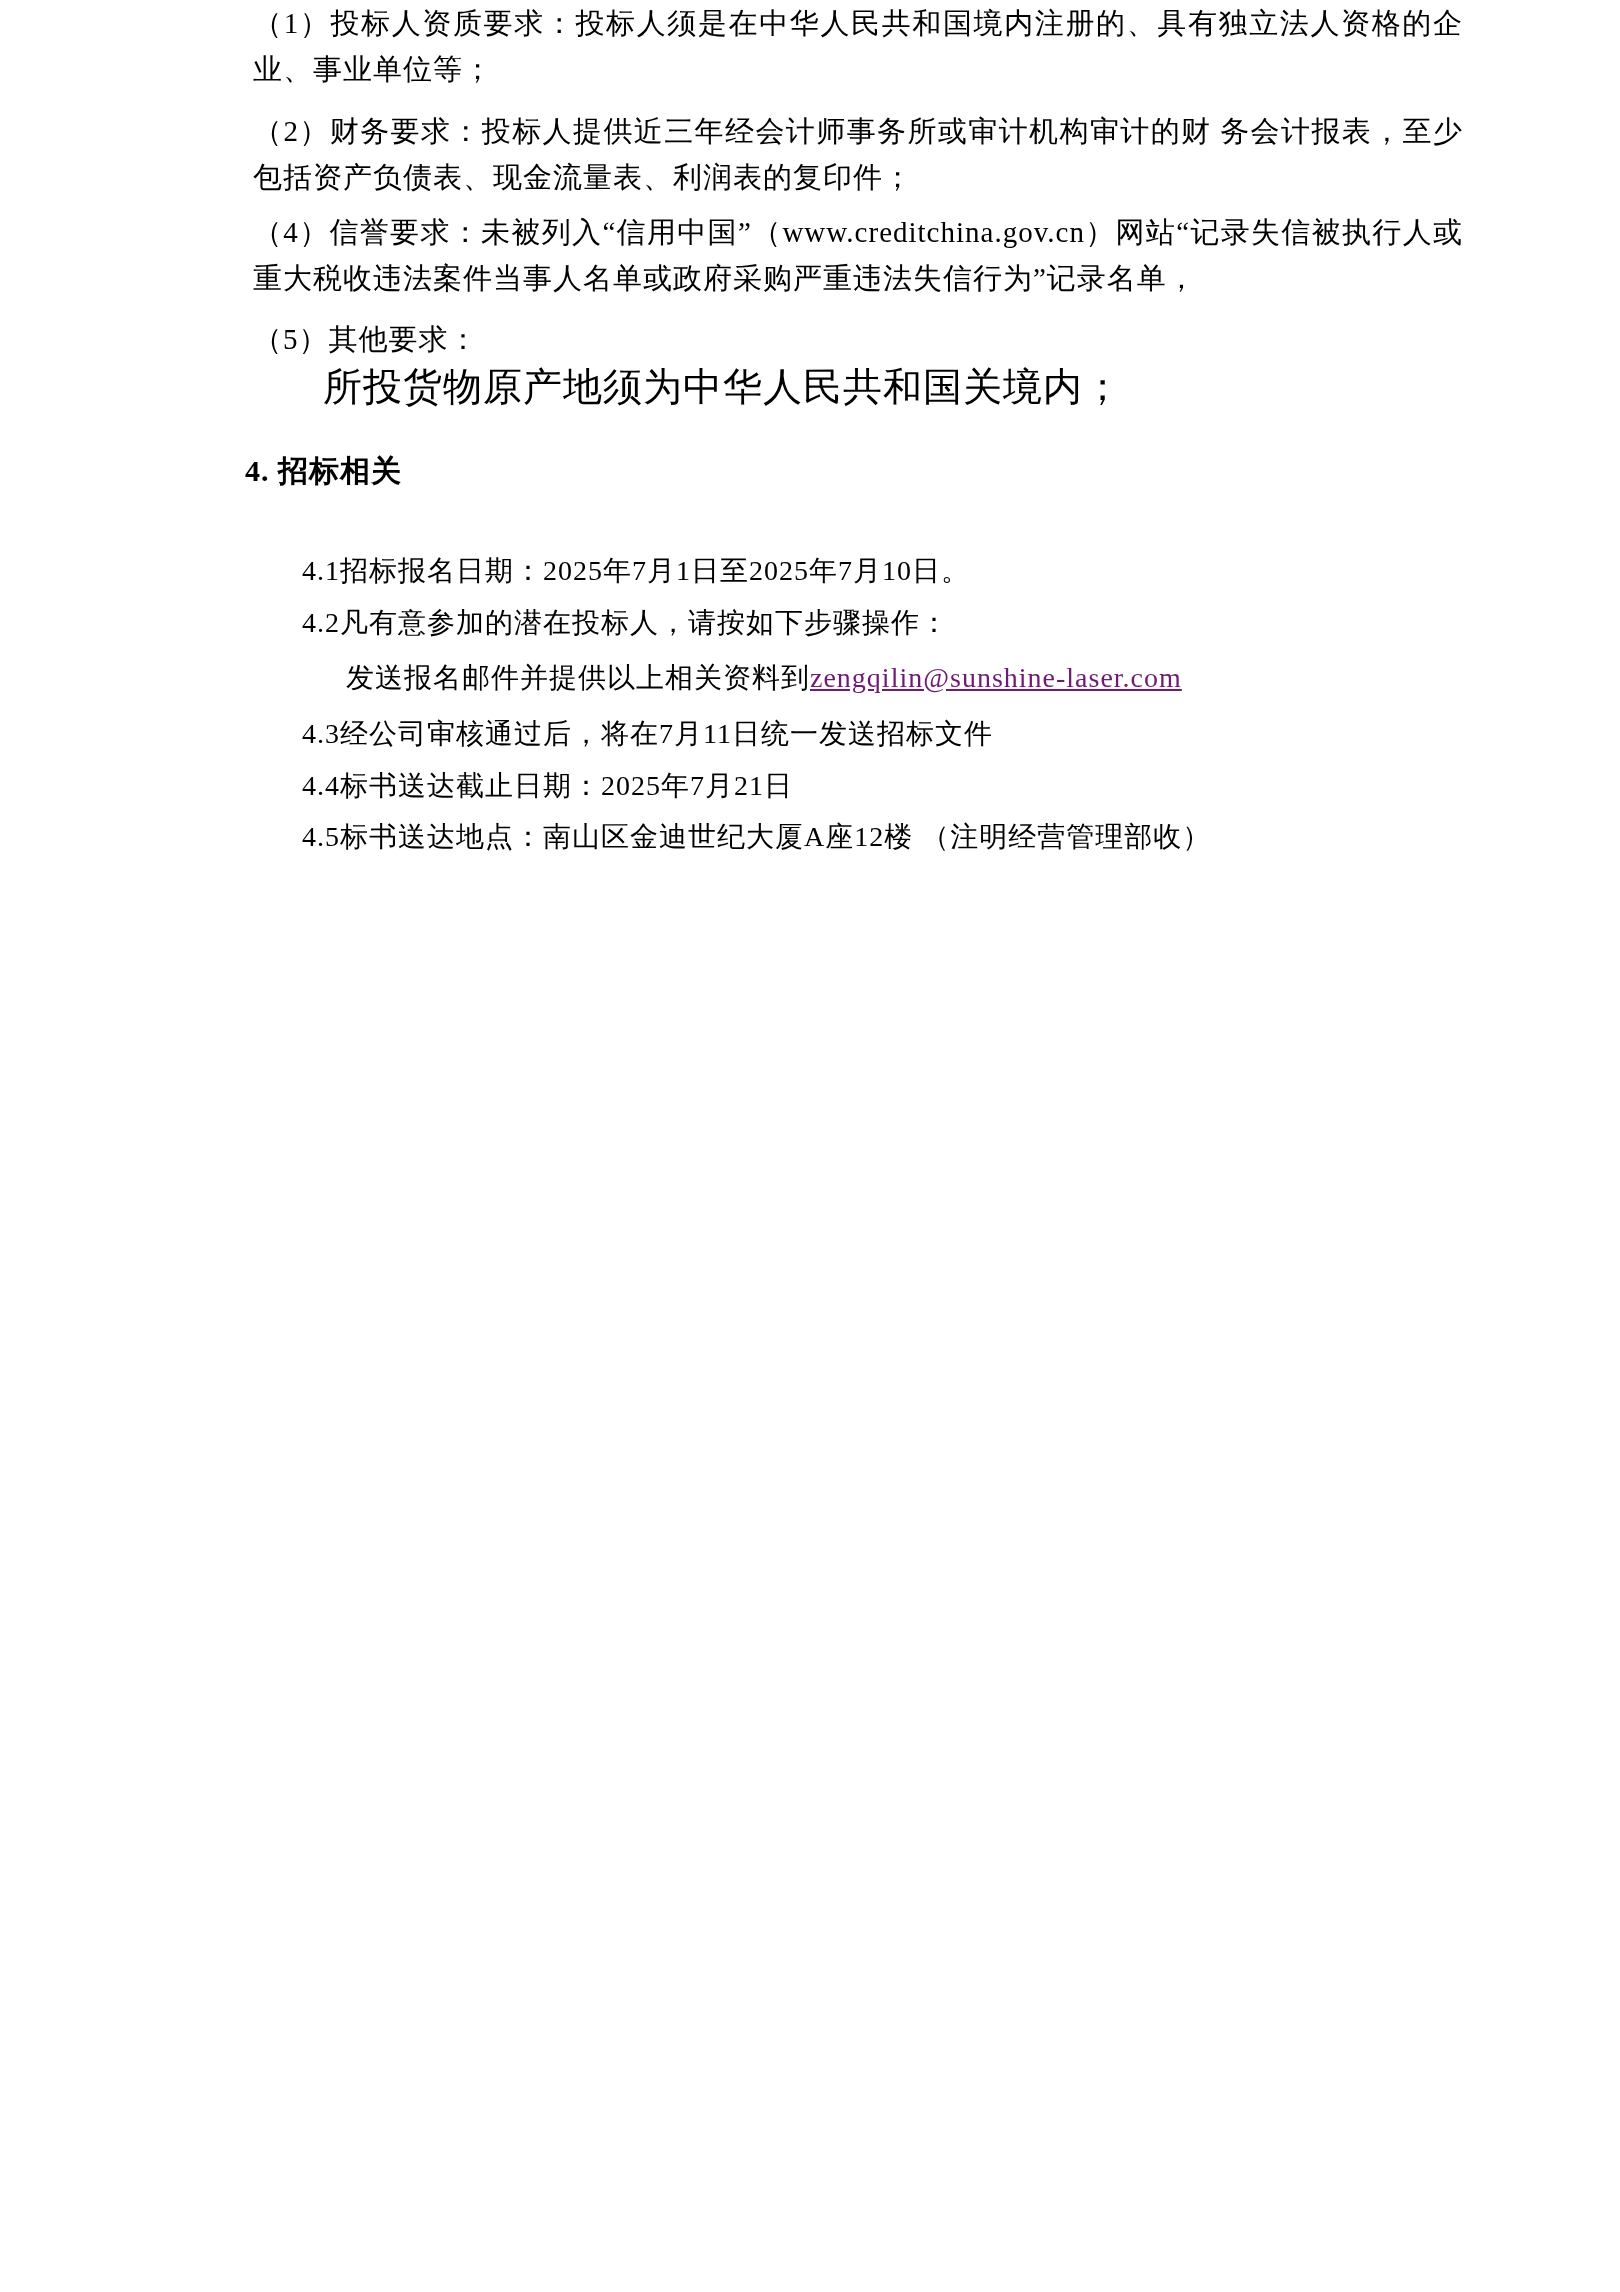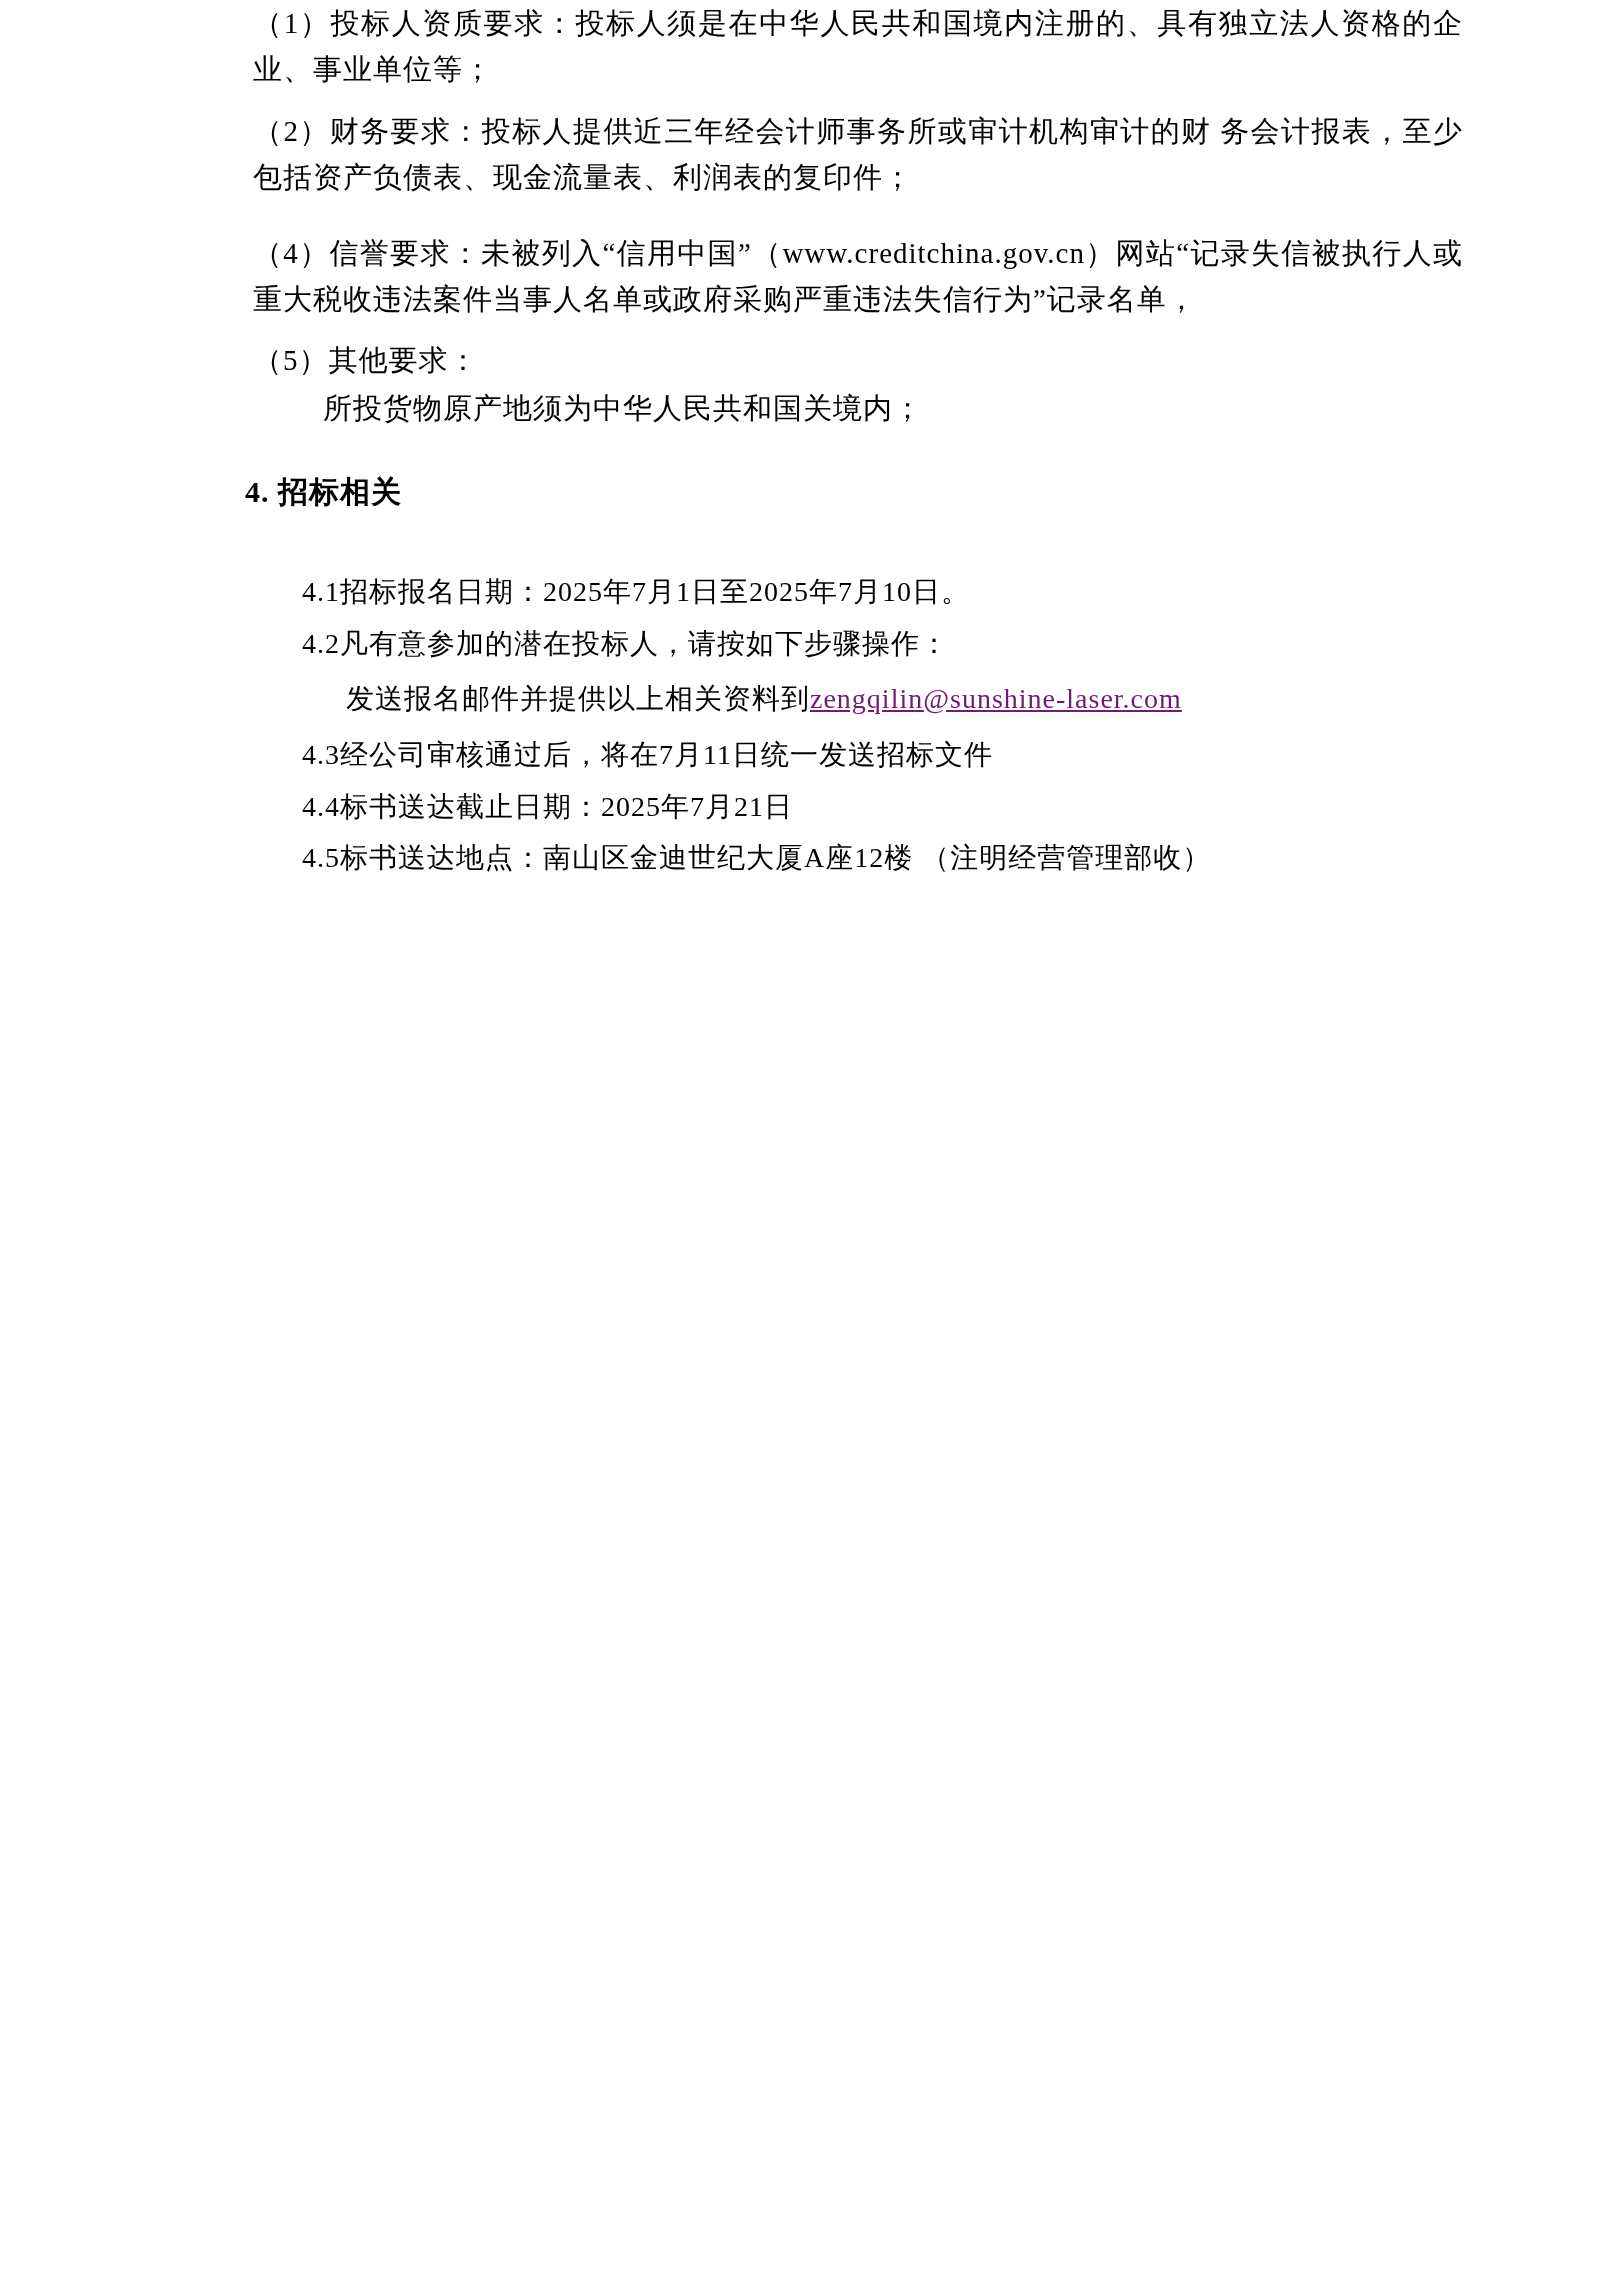--- a/index.html
+++ b/index.html
@@ -20,24 +20,24 @@
   }
   p { margin: 0; }
   .req {
     margin: 15.7px 157px 0 253px;
     font-size: 29px;
     line-height: 46px;
     text-align: justify;
     letter-spacing: 1px;
   }
   .req.first { margin-top: 0; }
-  .req.gap-lg { margin-top: 30px; }
+  .req.gap-lg { margin-top: 9px; }
   .origin {
     margin: 2px 157px 0 323px;
-    font-size: 29px;
+    font-size: 39px;
     line-height: 46px;
     letter-spacing: 1px;
   }
   .heading {
     margin: 33px 157px 0 245px;
     font-size: 30px;
     line-height: 55px;
     font-weight: bold;
     letter-spacing: 1px;
   }

